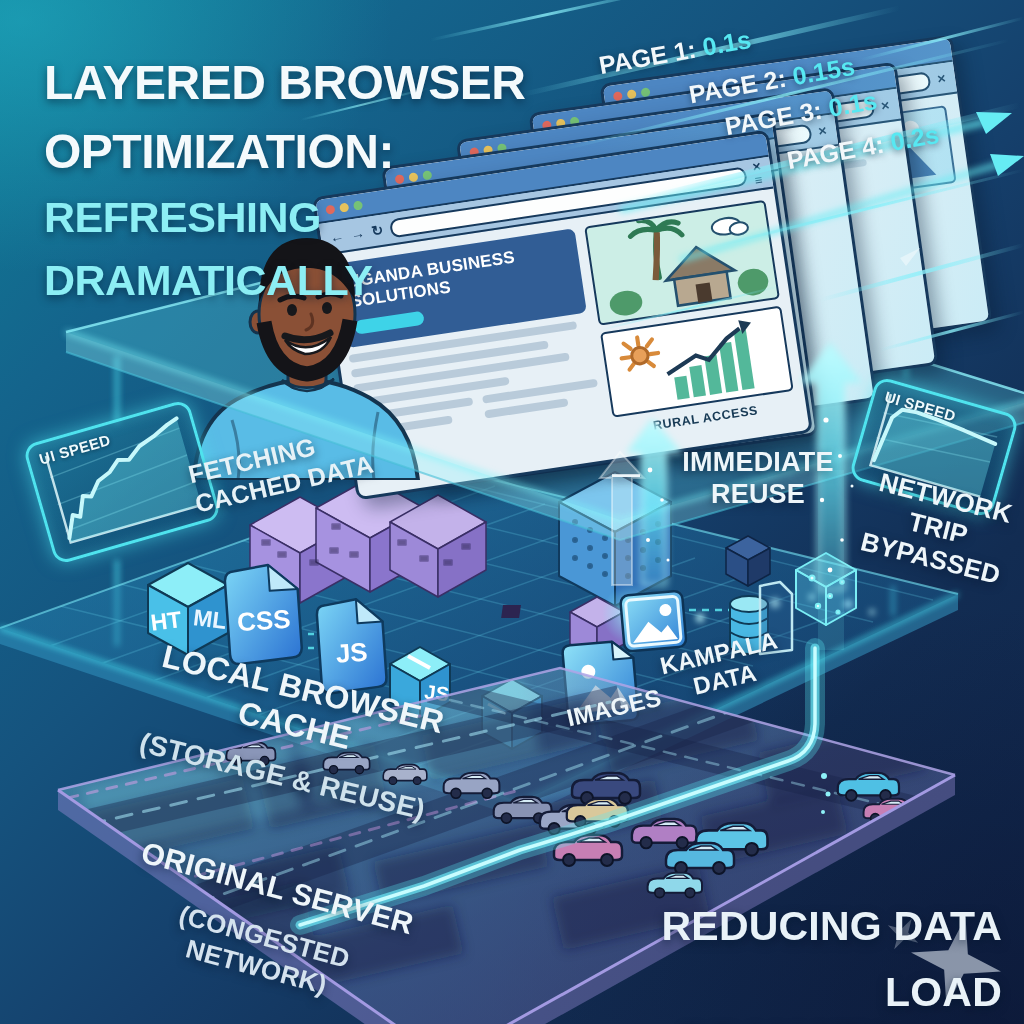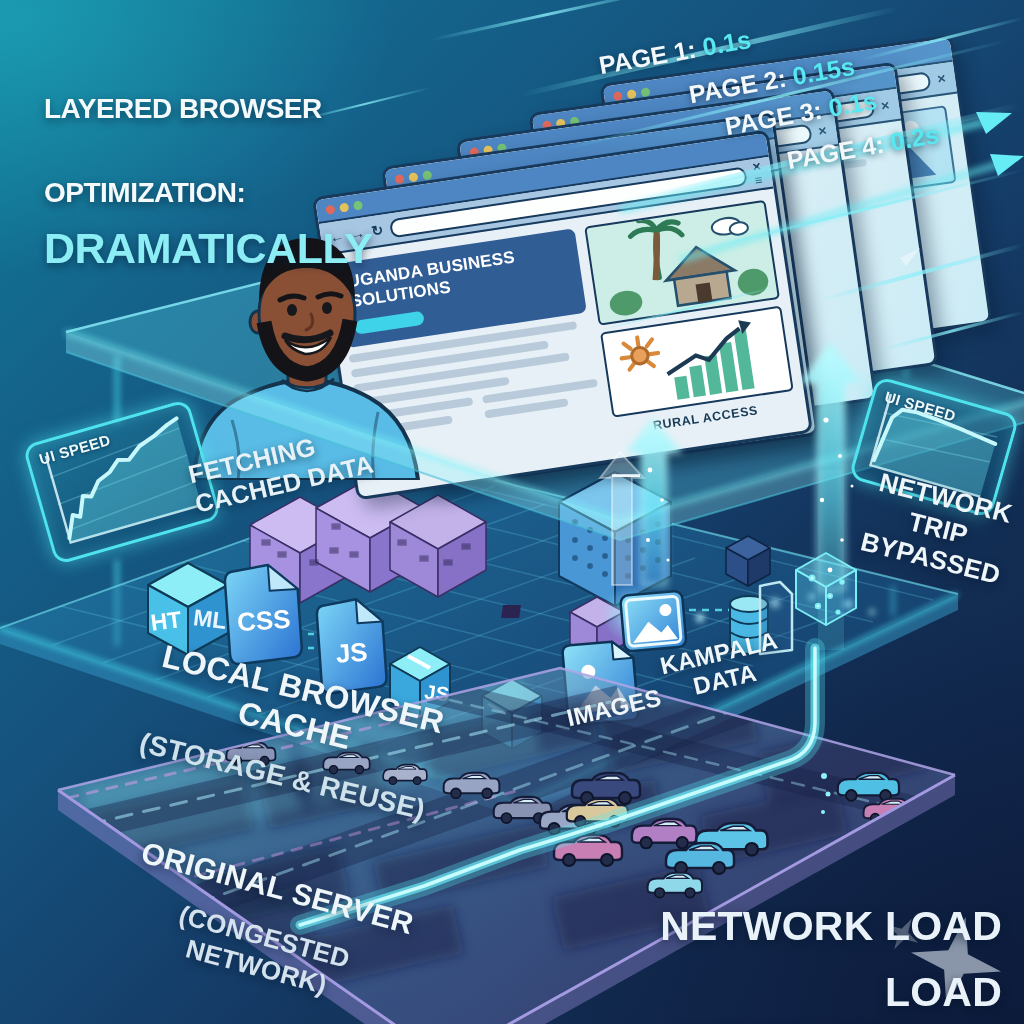--- a/index.html
+++ b/index.html
@@ -8,21 +8,21 @@
     background:
       radial-gradient(620px 420px at 2% 2%, rgba(40,190,210,.45), rgba(40,190,210,0) 60%),
       radial-gradient(900px 700px at 100% 100%, rgba(10,18,45,.55), rgba(10,18,45,0) 60%),
       linear-gradient(135deg,#0f7e97 0%,#14648c 20%,#15537e 38%,#153f6b 56%,#122c52 76%,#10244a 100%);}
   svg{display:block}
   .abs{position:absolute;}
   
   .lbl{position:absolute;font-weight:800;color:#eef6fa;white-space:pre-line;
        text-shadow:0 3px 9px rgba(3,24,46,.55);letter-spacing:.2px;}
   .title-block{left:44px;top:40px;line-height:1.07;z-index:13;}
-  .title-block .t1,.title-block .t2{font-size:28px;color:#f4fafc;letter-spacing:-.5px;margin-top:37px;}
+  .title-block .t1,.title-block .t2{font-size:48px;color:#f4fafc;letter-spacing:-.5px;}
   .title-block .t3,.title-block .t4{font-size:43px;color:#8ceef4;letter-spacing:-.5px;}
   .ptime{position:absolute;font-weight:800;font-size:25px;z-index:13;transform:rotate(-10deg);
          color:#f2f8fb;text-shadow:0 2px 7px rgba(4,26,48,.6);white-space:nowrap;}
   .ptime .val{color:#57e8f2;margin-left:7px;}
   .lbl-fetching{left:190px;top:440px;font-size:25px;transform:rotate(-13deg);color:#e6f2f7;z-index:12;line-height:1.18;}
   .lbl-immediate{left:648px;top:446px;width:220px;font-size:27px;text-align:center;z-index:12;line-height:1.2;}
   .dash-immediate{left:612px;top:458px;font-size:28px;z-index:12;}
   .lbl-network{left:838px;top:482px;width:200px;font-size:26px;text-align:center;transform:rotate(14deg);z-index:12;line-height:1.2;}
   .lbl-cache{left:118px;top:652px;width:350px;text-align:center;transform:rotate(13.5deg);z-index:12;}
   .lbl-cache .h{font-size:32px;}
@@ -709,55 +709,58 @@
       </g>
       <polyline class="axes" points="14,10 14,84 128,84" fill="none" stroke="rgba(225,248,252,.85)" stroke-width="2.5"></polyline>
       <polygon class="spark-fill" points="16.0,78.1 21.6,32.2 29.4,21.8 44.0,20.4 66.4,21.8 94.4,24.8 128.0,29.2 128.0,84 16.0,84" fill="rgba(110,230,240,.35)"></polygon>
       <polyline class="spark-line" points="16.0,78.1 21.6,32.2 29.4,21.8 44.0,20.4 66.4,21.8 94.4,24.8 128.0,29.2" fill="none" stroke="#c6f8fb" stroke-width="4" stroke-linejoin="round" stroke-linecap="round"></polyline>
     </svg>
   </div>
 
   <div class="lbl title-block">
     <div class="t1">LAYERED BROWSER</div>
     <div class="t2">OPTIMIZATION:</div>
+    <div class="t3">REFRESHING</div>
     <div class="t4">DRAMATICALLY</div>
   </div>
 
   <div class="ptime" style="left:598px;top:38px">
     <span>PAGE 1:</span><span class="val">0.1s</span>
   </div>
   <div class="ptime" style="left:688px;top:66px">
     <span>PAGE 2:</span><span class="val">0.15s</span>
   </div>
   <div class="ptime" style="left:724px;top:99px">
     <span>PAGE 3:</span><span class="val">0.1s</span>
   </div>
   <div class="ptime" style="left:786px;top:133px">
     <span>PAGE 4:</span><span class="val">0.2s</span>
   </div>
 
   <div class="lbl lbl-fetching">FETCHING
 CACHED DATA</div>
   <div class="lbl dash-immediate">—</div>
+  <div class="lbl lbl-immediate">IMMEDIATE
+REUSE</div>
   <div class="lbl lbl-network">NETWORK TRIP
 BYPASSED</div>
 
   <div class="lbl lbl-images">IMAGES</div>
   <div class="lbl lbl-kampala">KAMPALA
 DATA</div>
 
   <div class="lbl lbl-cache">
     <div class="h">LOCAL BROWSER CACHE</div>
     <div class="s">(STORAGE &amp; REUSE)</div>
   </div>
 
   <div class="lbl lbl-server">
     <div class="h">ORIGINAL SERVER</div>
     <div class="s">(CONGESTED NETWORK)</div>
   </div>
 
   <div class="lbl footer-block">
-    <div class="f1">NETWORK LOAD</div>
+    <div class="f1">REDUCING DATA</div>
     <div><span class="f2w">LOAD</span><span class="f2c"> DRAMATICALLY</span></div>
     
   </div>
 
 </div>
 
 </body></html>

